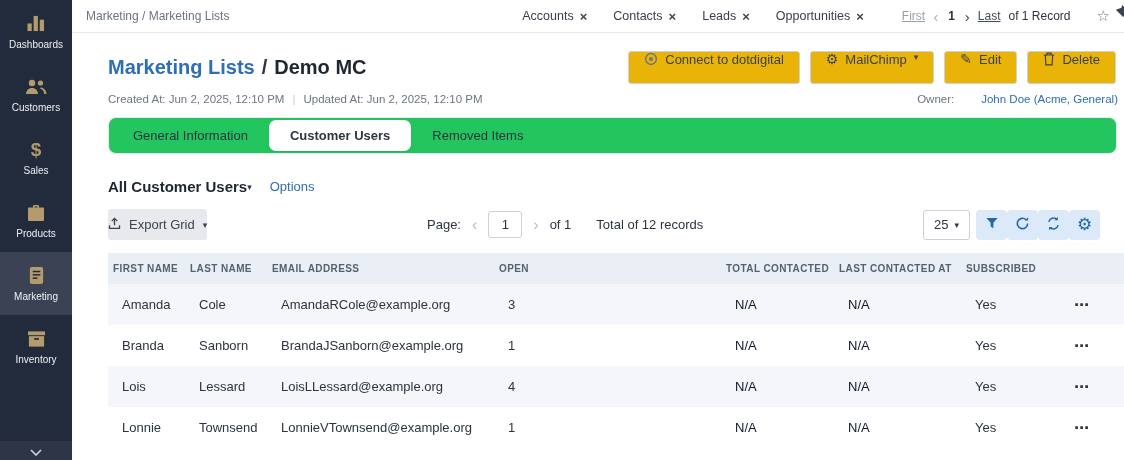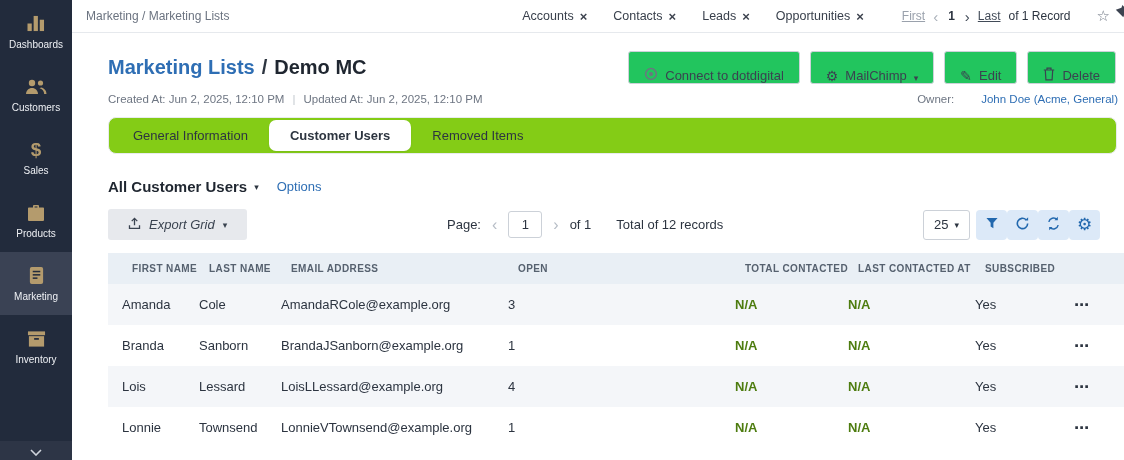--- a/index.html
+++ b/index.html
@@ -34,72 +34,72 @@
   .star { font-size:15px; color:#727a86; margin-left:26px; cursor:pointer; }
   .corner-pin { position:absolute; right:-4px; top:5px; cursor:pointer; }
 
   
   .page-header { display:flex; align-items:center; padding:18px 8px 0 36px; }
   .title { font-size:20px; font-weight:bold; display:flex; align-items:baseline; gap:7px; }
   .title-link { color:#2e6eb4; cursor:pointer; }
   .title-sep { color:#2d3540; }
   .title-current { color:#1f2630; }
   .header-actions { margin-left:auto; display:flex; gap:10px; }
-  .btn { display:inline-flex; align-items:flex-end; gap:7px; height:33px; padding:0 15px; background:#22c55e;
+  .btn { display:inline-flex; align-items:flex-start; gap:7px; height:33px; padding:0 15px; background:#eab308;
          border:1px solid #cdd2d9; border-radius:3px; font-size:13px; color:#3a4350; cursor:pointer;
          font-family:inherit; }
   .btn .caret { font-size:9px; color:#3a4350; }
   .btn .glyph { font-size:14px; line-height:1; color:#3a4350; }
 
   
   .meta-row { display:flex; align-items:center; padding:9px 6px 0 36px; font-size:11.5px; color:#6e7683; }
   .meta-sep { margin:0 8px; color:#c2c8cf; }
   .owner { margin-left:auto; display:flex; }
   .owner-link { color:#2e6eb4; text-decoration:none; cursor:pointer;margin-left:27px; }
 
   
-  .tabbar { margin:12px 7px 0 36px; background:#84cc16; border:1px solid #e8ebee; border-radius:8px; height:37px;
+  .tabbar { margin:12px 7px 0 36px; background:#22c55e; border:1px solid #e8ebee; border-radius:8px; height:37px;
             display:flex; align-items:center; padding:0 3px; }
   .tab { padding:0 21px; height:31px; display:flex; align-items:center; font-size:13px; color:#2d3540; border-radius:7px; cursor:pointer; }
   .tab.active { background:#fff; font-weight:bold; box-shadow:0 1px 2px rgba(40,50,60,.10); }
 
   
   .view-row { display:flex; align-items:center; padding:24px 8px 0 36px; gap:18px; }
-  .view-title { font-size:15px; font-weight:bold; color:#1f2630; display:flex; align-items:center; gap:7px; cursor:pointer; }
+  .view-title { font-size:15px; font-weight:bold; color:#1f2630; display:flex; align-items:center; cursor:pointer; }
   .vcaret { font-size:9px; color:#2d3540; }
   .options-link { font-size:13px; color:#2e6eb4; cursor:pointer; }
 
   
   .grid-toolbar { display:flex; align-items:center; padding:14px 24px 0 36px; flex-shrink:0; }
-  .export-btn { display:inline-flex; align-items:center; gap:8px; height:31px; padding:0 20px; background:#e7e9ed;
-                border:none; border-radius:3px; font-size:13px; color:#3a4350; cursor:pointer; font-family:inherit;font-style:italic; }
+  .export-btn { display:inline-flex; align-items:center; gap:8px; height:31px; padding:0 0; background:#e7e9ed;
+                border:none; border-radius:3px; font-size:13px; color:#3a4350; cursor:pointer; font-family:inherit; }
   .export-btn .caret { font-size:9px; }
   .pager-center { display:flex; align-items:center; gap:9px; margin:0 auto; font-size:13px; color:#2c3440; }
   .chev { color:#b6bdc6; font-size:16px; line-height:1; cursor:pointer; padding:0 2px; }
   .page-input { width:34px; height:27px; border:1px solid #ccd1d8; border-radius:3px; text-align:center; font-size:13px;
                 color:#2c3440; font-family:inherit; }
   .total { margin-left:16px; }
   .toolbar-right { display:flex; align-items:center; }
   .size-btn { height:30px; padding:0 10px; background:#fff; border:1px solid #ccd1d8; border-radius:3px; font-size:13px;
               color:#2c3440; display:inline-flex; align-items:center; gap:6px; cursor:pointer; font-family:inherit; margin-right:6px; }
   .size-btn .caret { font-size:9px; }
   .icon-btn { width:31px; height:30px; background:#dce9f8; border:none; border-radius:4px; display:inline-flex;
               align-items:center; justify-content:center; cursor:pointer; }
   .icon-btn .gear { font-size:17px; color:#2268ae; line-height:1; }
 
   
   .grid { margin:13px 0 0 36px; width:1016px; }
   .grid-header, .grid-row { display:grid; grid-template-columns:77px 82px 227px 227px 113px 127px 95px 68px; align-items:center; }
   .grid-header { height:31px; background:#e9eff5; }
-  .gh-cell { font-size:10px; font-weight:bold; color:#56616f; letter-spacing:.4px; padding-left:24px; text-transform:uppercase;
+  .gh-cell { font-size:10px; font-weight:bold; color:#56616f; letter-spacing:.4px; padding-left:5px; text-transform:uppercase;
              cursor:pointer; white-space:nowrap; }
   .grid-row { height:41px; font-size:13px; color:#2c3440; cursor:pointer; }
   .grid-row.alt { background:#f4f6f9; }
   .cell { padding-left:14px; white-space:nowrap; overflow:hidden; }
-  .cell.na { color:#4d7c0f;font-weight:bold; }
+  .cell.na { color:#0f172a; }
   .dots { font-weight:bold; font-size:15px; color:#2c3440; letter-spacing:1px; cursor:pointer; padding:0 4px; }
 </style>
 </head>
 <body>
 
 <div class="app">
 
   <aside class="sidebar">
     <div class="nav-item">
       <span class="nav-icon">

